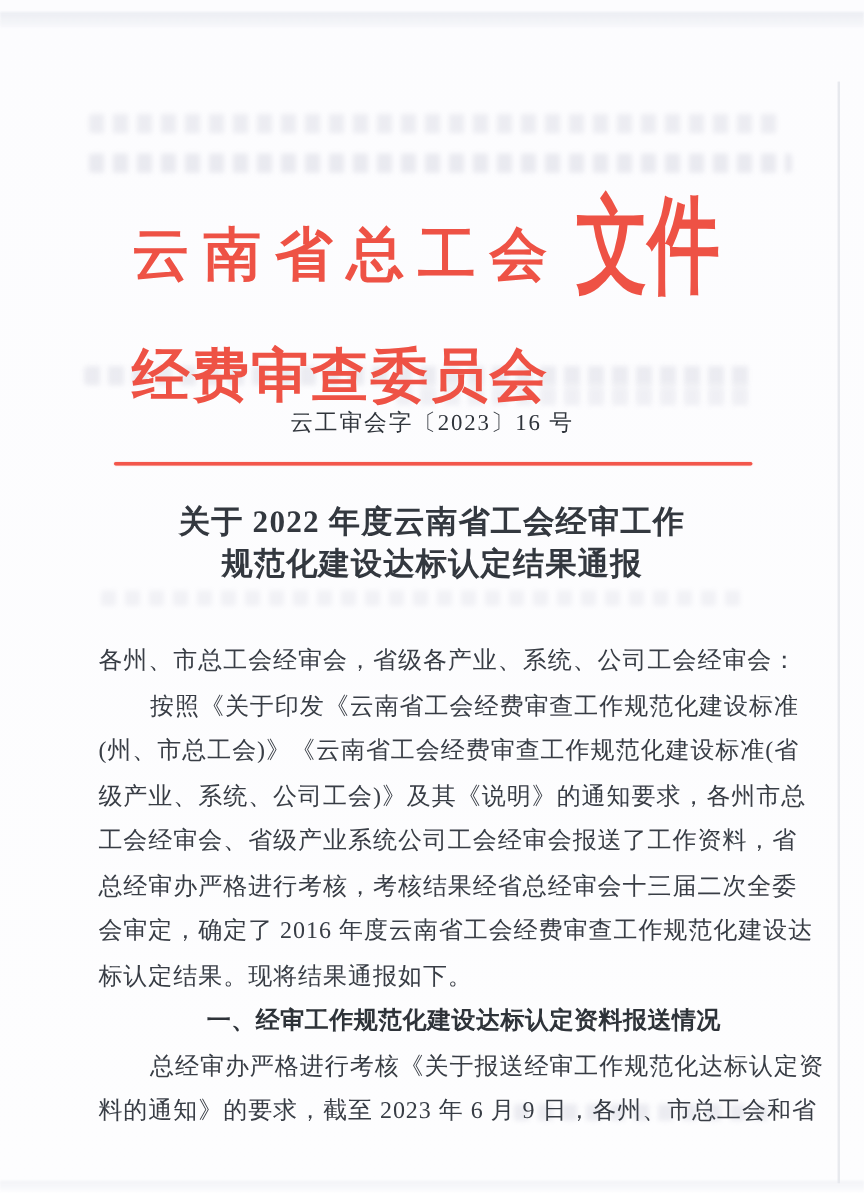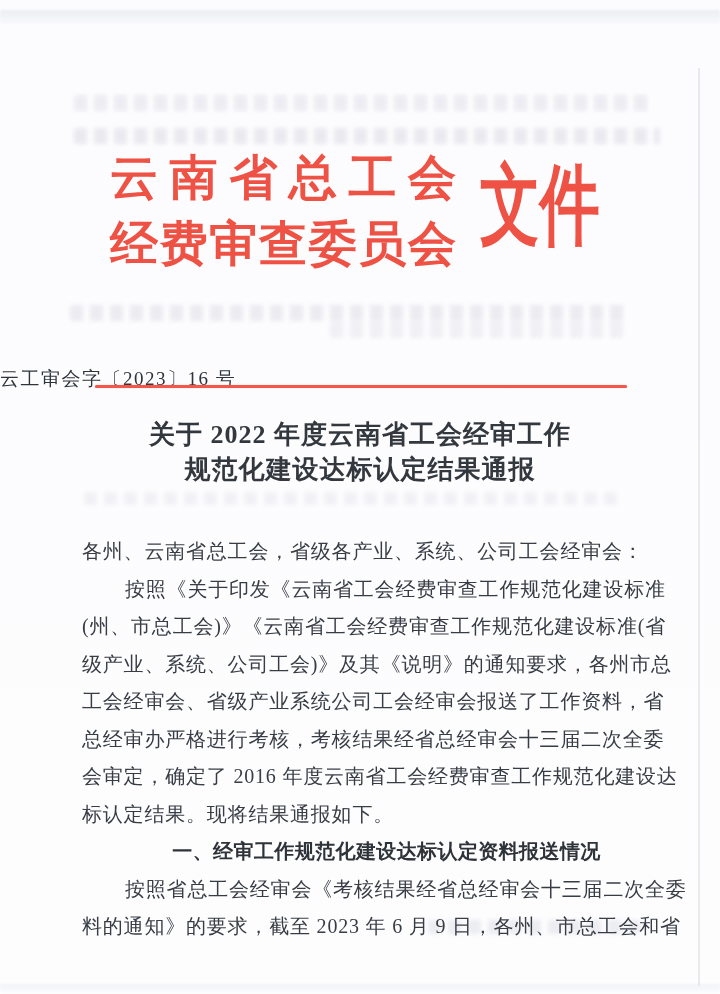--- a/index.html
+++ b/index.html
@@ -54,36 +54,37 @@
   }
   .org-line {
     font-family: "Liberation Serif", "DejaVu Serif", serif;
     font-weight: bold;
     font-size: 48px;
     line-height: 66px;
     text-align: justify;
     text-align-last: justify;
     white-space: nowrap;
     letter-spacing: 0;
+    margin-top: 35px;
   }
   .doc-type {
     position: absolute; left: 480px; top: 158px;
     color: #ee5245;
     font-family: "Liberation Serif", "DejaVu Serif", serif;
     font-weight: bold;
     font-size: 88px;
     line-height: 96px;
     white-space: nowrap;
     transform: scaleX(0.68);
     transform-origin: left center;
   }
 
   .doc-number {
-    position: absolute; left: 0; top: 366px; width: 720px;
-    text-align: left;
+    position: absolute; left: 0; top: 339px; width: 720px;
+    text-align: center;
     color: #2f343b;
     font-size: 19px;
     letter-spacing: 1.5px;
   }
 
   .red-rule {
     position: absolute; left: 95px; top: 385px; width: 532px; height: 3px;
     background: #f3564b;
     border-radius: 2px;
     box-shadow: 0 0 1px rgba(243,86,75,0.6);
@@ -142,29 +143,29 @@
 
   <div class="doc-number">云工审会字〔2023〕16 号</div>
   <div class="red-rule"></div>
 
   <div class="doc-title">
     <div>关于 2022 年度云南省工会经审工作</div>
     <div>规范化建设达标认定结果通报</div>
   </div>
 
   <div class="doc-body">
-    <div class="body-line">各州、云南省总工会，省级各产业、系统、公司工会经审会：</div>
+    <div class="body-line">各州、市总工会经审会，省级各产业、系统、公司工会经审会：</div>
 
     <div class="body-line indent">按照《关于印发《云南省工会经费审查工作规范化建设标准</div>
     <div class="body-line">(州、市总工会)》《云南省工会经费审查工作规范化建设标准(省</div>
     <div class="body-line">级产业、系统、公司工会)》及其《说明》的通知要求，各州市总</div>
     <div class="body-line">工会经审会、省级产业系统公司工会经审会报送了工作资料，省</div>
     <div class="body-line">总经审办严格进行考核，考核结果经省总经审会十三届二次全委</div>
     <div class="body-line">会审定，确定了 2016 年度云南省工会经费审查工作规范化建设达</div>
     <div class="body-line">标认定结果。现将结果通报如下。</div>
 
     <div class="body-line indent section-heading">一、经审工作规范化建设达标认定资料报送情况</div>
 
-    <div class="body-line indent">按照省总工会经审会《考核结果经省总经审会十三届二次全委</div>
+    <div class="body-line indent">总经审办严格进行考核《关于报送经审工作规范化达标认定资</div>
     <div class="body-line">料的通知》的要求，截至 2023 年 6 月 9 日，各州、市总工会和省</div>
   </div>
 
 </div>
 
 </body></html>

